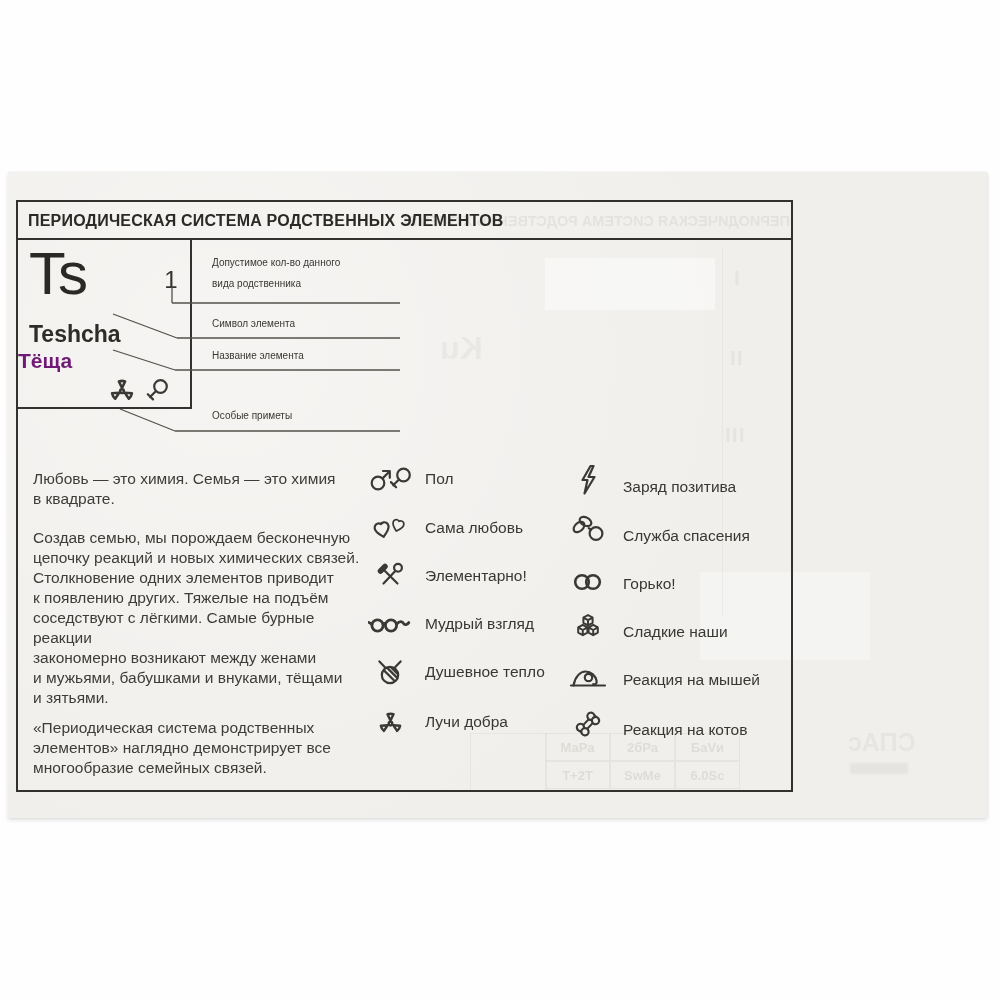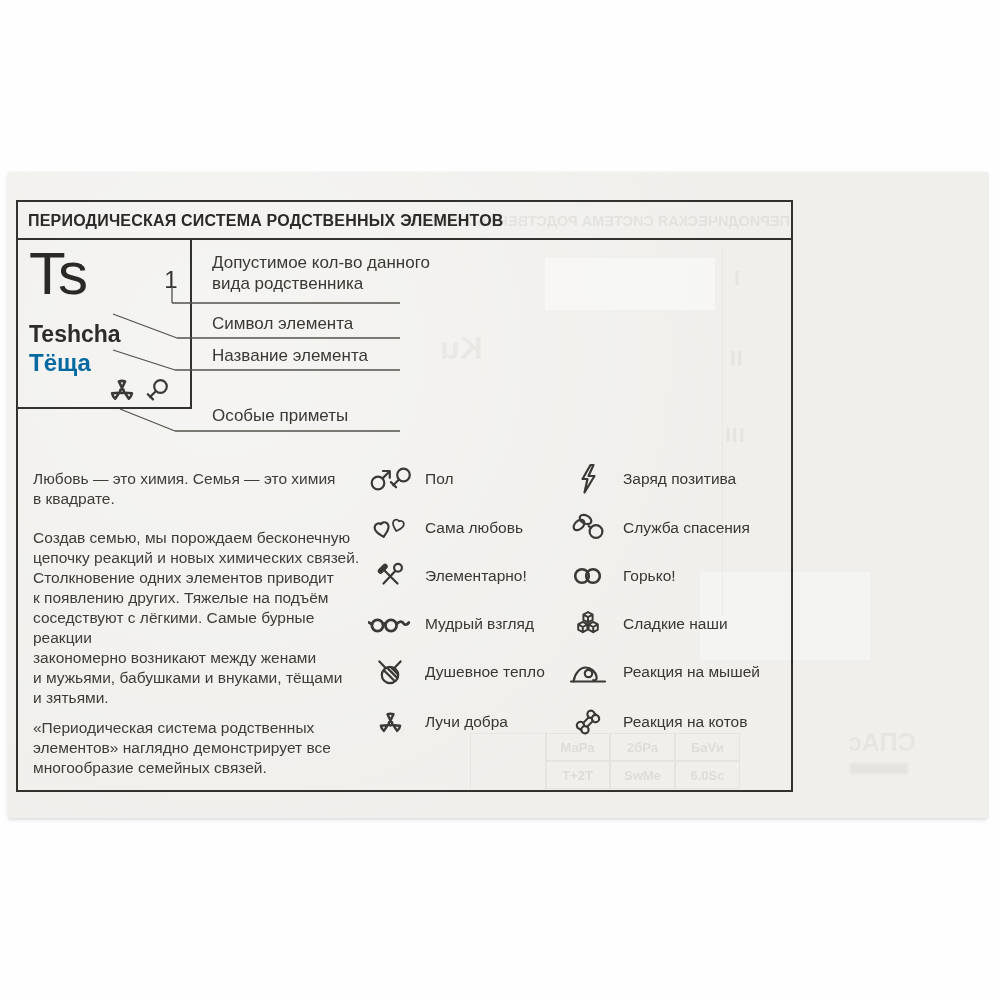--- a/index.html
+++ b/index.html
@@ -8,37 +8,37 @@
   .paper{position:absolute;left:8px;top:172px;width:979px;height:646px;
          background:radial-gradient(circle at 22% 28%, rgba(255,255,255,0.35), rgba(255,255,255,0) 60%),#f0efec;
          box-shadow:0 2px 4px rgba(0,0,0,0.12), 1px 0 2px rgba(0,0,0,0.06);}
   .frame{position:absolute;left:16px;top:200px;width:773px;height:588px;border:2px solid #33312d;}
   .title{position:absolute;left:28px;top:212px;font-size:16px;font-weight:bold;letter-spacing:0.2px;color:#2c2a26;}
   .title-rule{position:absolute;left:16px;top:238px;width:777px;height:0;border-top:2px solid #33312d;}
   .card{position:absolute;left:16px;top:239px;width:174px;height:168px;border-right:2px solid #33312d;border-bottom:2px solid #33312d;}
   .card .symbol{position:absolute;left:13px;top:0px;font-size:60px;font-weight:normal;letter-spacing:-1px;color:#2b2925;}
   .card .count{position:absolute;left:144px;top:27px;width:22px;text-align:center;font-size:24px;color:#34322e;}
   .card .latin{position:absolute;left:13px;top:82px;font-size:23px;font-weight:bold;color:#2e2c28;}
-  .card .ru{position:absolute;left:13px;top:110px;font-size:24px;font-weight:bold;color:#0369a1;}
+  .card .ru{position:absolute;left:2px;top:110px;font-size:21px;font-weight:bold;color:#701a75;}
   .card .card-icons{position:absolute;left:90px;top:136px;display:flex;gap:4px;align-items:center;}
   .callout-svg{position:absolute;left:16px;top:200px;pointer-events:none;}
-  .clabel{position:absolute;font-size:17px;color:#3a3833;line-height:21px;white-space:pre-line;}
+  .clabel{position:absolute;font-size:10px;color:#3a3833;line-height:21px;white-space:pre-line;}
   .clabel.l1{left:212px;top:252px;}
   .clabel.l2{left:212px;top:313px;}
   .clabel.l3{left:212px;top:345px;}
   .clabel.l4{left:212px;top:405px;}
   .intro{position:absolute;left:33px;top:469px;width:330px;font-size:15.5px;line-height:20px;color:#3e3c37;}
   .intro p{margin:0;white-space:pre-line;}
   .intro p+p{margin-top:19px;}
   .intro p:last-child{margin-top:10px;}
   .legend-row{position:absolute;height:34px;display:flex;align-items:center;}
   .legend-row .icon-box{width:44px;display:flex;justify-content:center;align-items:center;flex:none;}
   .legend-row .lbl{font-size:15.5px;color:#393732;margin-left:13px;white-space:nowrap;}
   .lc{left:368px;}
-  .rc{left:566px;}
+  .rc{left:566px;align-items:flex-end;}
   .r1{top:462px;}.r2{top:511px;}.r3{top:559px;}.r4{top:607px;}.r5{top:655px;}.r6{top:705px;}
   svg.ic{stroke:#3b3935;fill:none;stroke-width:2.2;stroke-linecap:round;stroke-linejoin:round;}
   
   .ghost{position:absolute;color:#6f6d63;filter:blur(0.5px);pointer-events:none;}
   .ghost-title{left:404px;top:213px;width:386px;font-size:14.5px;font-weight:bold;opacity:0.10;transform:scaleX(-1);white-space:nowrap;overflow:hidden;}
   .ghost-ku{left:440px;top:330px;font-size:32px;font-weight:bold;opacity:0.07;transform:scaleX(-1);}
   .ghost-roman{font-weight:bold;font-size:21px;opacity:0.08;letter-spacing:1px;}
   .gr1{left:734px;top:266px;}.gr2{left:730px;top:346px;}.gr3{left:725px;top:423px;}
   .ghost-vline{position:absolute;left:722px;top:248px;width:1px;height:368px;background:rgba(50,45,35,0.045);}
   .ghost-table{position:absolute;left:545px;top:733px;display:grid;grid-template-columns:65px 65px 65px;grid-auto-rows:28px;opacity:1;}

